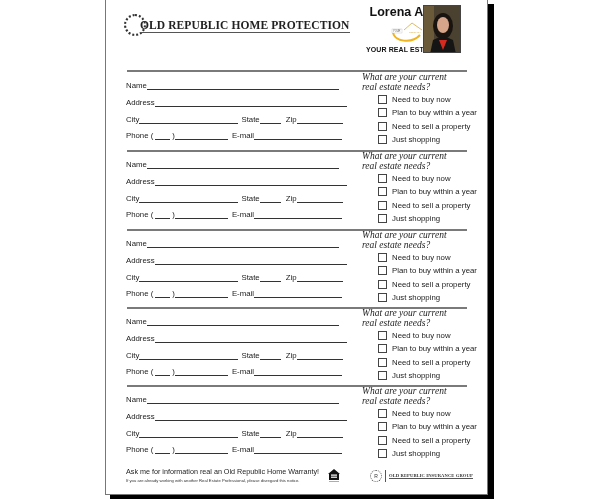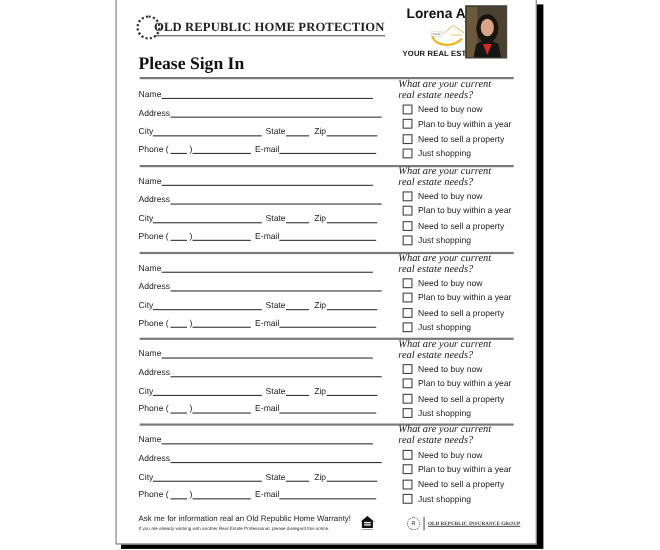--- a/index.html
+++ b/index.html
@@ -17,21 +17,21 @@
   .photo { position:absolute; left:317px; top:5px; width:38px; height:48px; background:#3b3526; overflow:hidden; border:1px solid #444; box-sizing:border-box; }
   .title { position:absolute; left:20px; top:50px; font-family:"Liberation Serif", serif; font-weight:bold; font-size:16px; color:#111; }
   .hrule { position:absolute; left:21px; width:340px; height:2px; background:#7a7a7a; }
 
   
   .section { position:absolute; left:0; width:383px; height:78px; }
   .row { position:absolute; left:20px; font-size:7.8px; color:#222; white-space:nowrap; display:flex; align-items:flex-end; }
   .blank { display:inline-block; border-bottom:1px solid #333; height:7px; margin-right:1px; }
   .needs { position:absolute; left:256px; top:2px; width:110px; }
   .needs-q { font-family:"Liberation Serif", serif; font-style:italic; font-size:9.5px; line-height:9.5px; color:#222; }
-  .opt { position:absolute; left:4px; display:flex; align-items:center; font-size:7.8px; color:#222; white-space:nowrap; }
+  .opt { position:absolute; left:16px; display:flex; align-items:center; font-size:7.8px; color:#222; white-space:nowrap; }
   .cb { width:9px; height:9px; border:1px solid #444; box-sizing:border-box; margin-right:5px; background:#fff; }
 
   
   .foot-1 { position:absolute; left:20px; top:467px; font-size:7.2px; color:#222; }
   .foot-2 { position:absolute; left:20px; top:478px; font-size:4.2px; color:#333; }
   .eho { position:absolute; left:222px; top:469px; width:12px; height:13px; }
   .orig { position:absolute; left:264px; top:470px; display:flex; align-items:center; }
   .orig-seal { width:12px; height:12px; border-radius:50%; border:1px dotted #555; box-sizing:border-box; font-size:5px; display:flex; align-items:center; justify-content:center; color:#333; }
   .orig-bar { width:1px; height:12px; background:#555; margin:0 3px; }
   .orig-text { font-family:"Liberation Serif", serif; font-size:4.6px; font-weight:bold; color:#333; border-bottom:1px solid #555; letter-spacing:0.1px; }
@@ -64,21 +64,20 @@
     <svg width="38" height="48" viewBox="0 0 38 48">
       <rect width="38" height="48" fill="#4a4130"></rect>
       <rect x="0" y="0" width="10" height="48" fill="#6b5a3a"></rect>
       <ellipse cx="19" cy="20" rx="10" ry="13" fill="#1a1410"></ellipse>
       <ellipse cx="19" cy="19" rx="6" ry="8" fill="#d6a58a"></ellipse>
       <path d="M6 48 L9 34 Q19 28 29 34 L32 48 Z" fill="#151515"></path>
       <path d="M15 34 L19 44 L23 34 Z" fill="#d42a1f"></path>
     </svg>
   </div>
 
-  <div class="title">Please Sign In</div>
   <div class="hrule" style="top:70px;"></div>
 
   <div class="section" style="top:71px;">
     <div class="row" style="top:10px;">
       <span>Name</span>
       <span class="blank" style="width:192px;"></span>
     </div>
     <div class="row" style="top:27px;">
       <span>Address</span>
       <span class="blank" style="width:192px;"></span>

